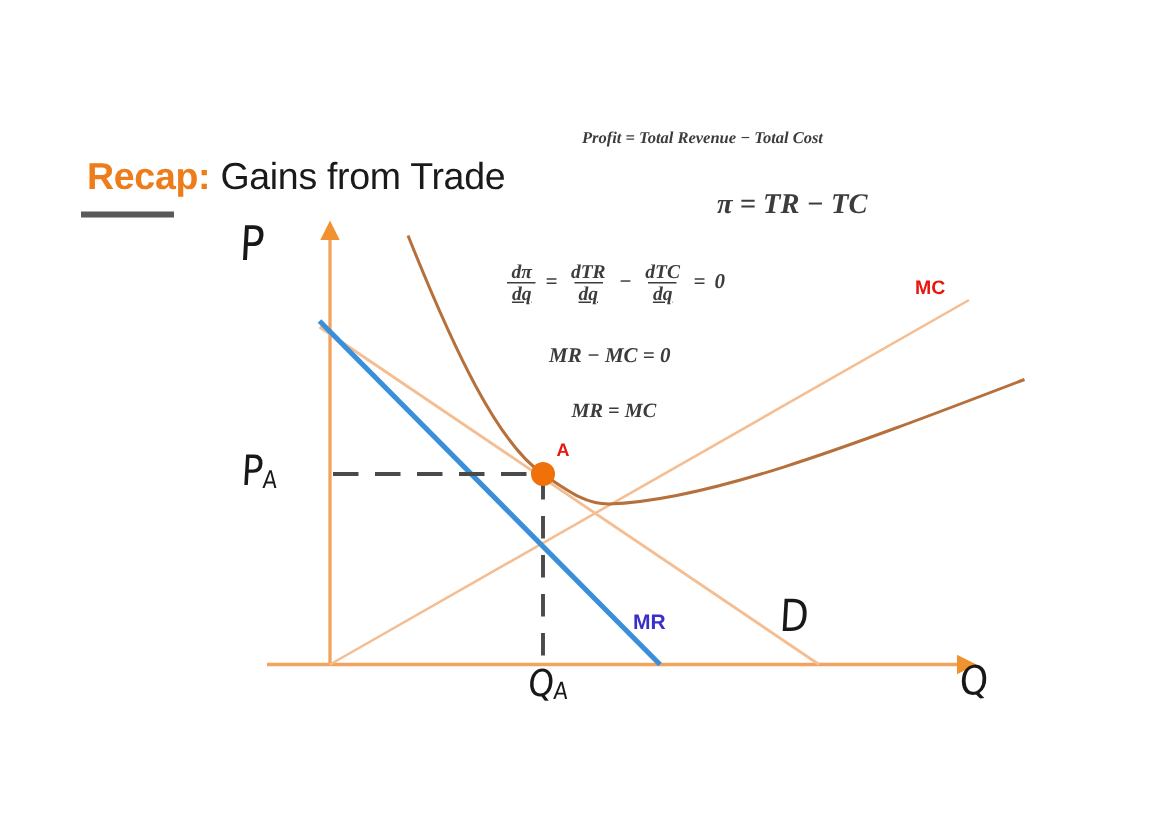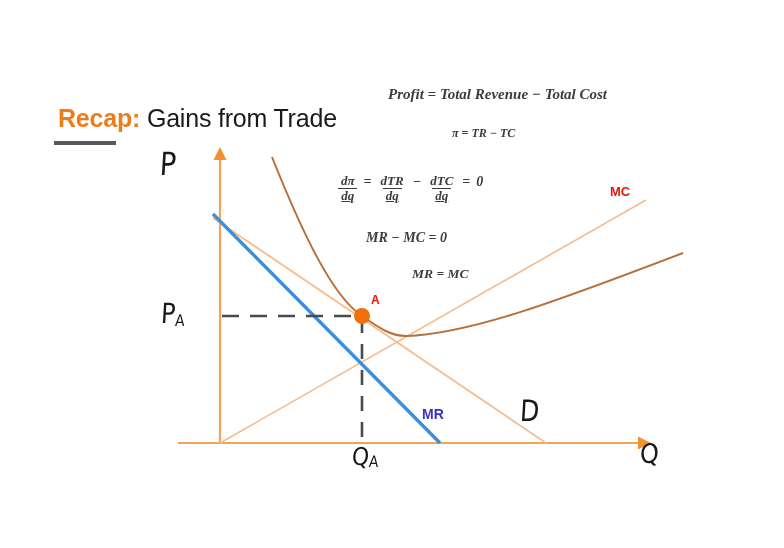--- a/index.html
+++ b/index.html
@@ -48,31 +48,32 @@
 
   
   .eq {
     position: absolute;
     font-family: "Liberation Serif", serif;
     font-style: italic;
     font-weight: bold;
     color: #3c3c3c;
     white-space: nowrap;
   }
-  #eq-profit  { left: 388px; top: 86px;  font-size: 15px; }
-  #eq-pi      { left: 452px; top: 126px; font-size: 12px; }
+  #eq-profit  { left: 388px; top: 86px;  font-size: 11px; }
+  #eq-pi      { left: 478px; top: 126px; font-size: 19px; }
   #eq-mrmc0   { left: 366px; top: 230px; font-size: 14px; }
-  #eq-mrmc    { left: 412px; top: 266px; font-size: 13.5px; }
+  #eq-mrmc    { left: 381px; top: 266px; font-size: 13.5px; }
 
   
   #eq-deriv {
     position: absolute;
     left: 338px;
     top: 174px;
     display: flex;
+    align-items: center;
     gap: 6px;
     font-family: "Liberation Serif", serif;
     font-style: italic;
     font-weight: bold;
     color: #3c3c3c;
     font-size: 13px;
   }
   .frac {
     display: inline-flex;
     flex-direction: column;

